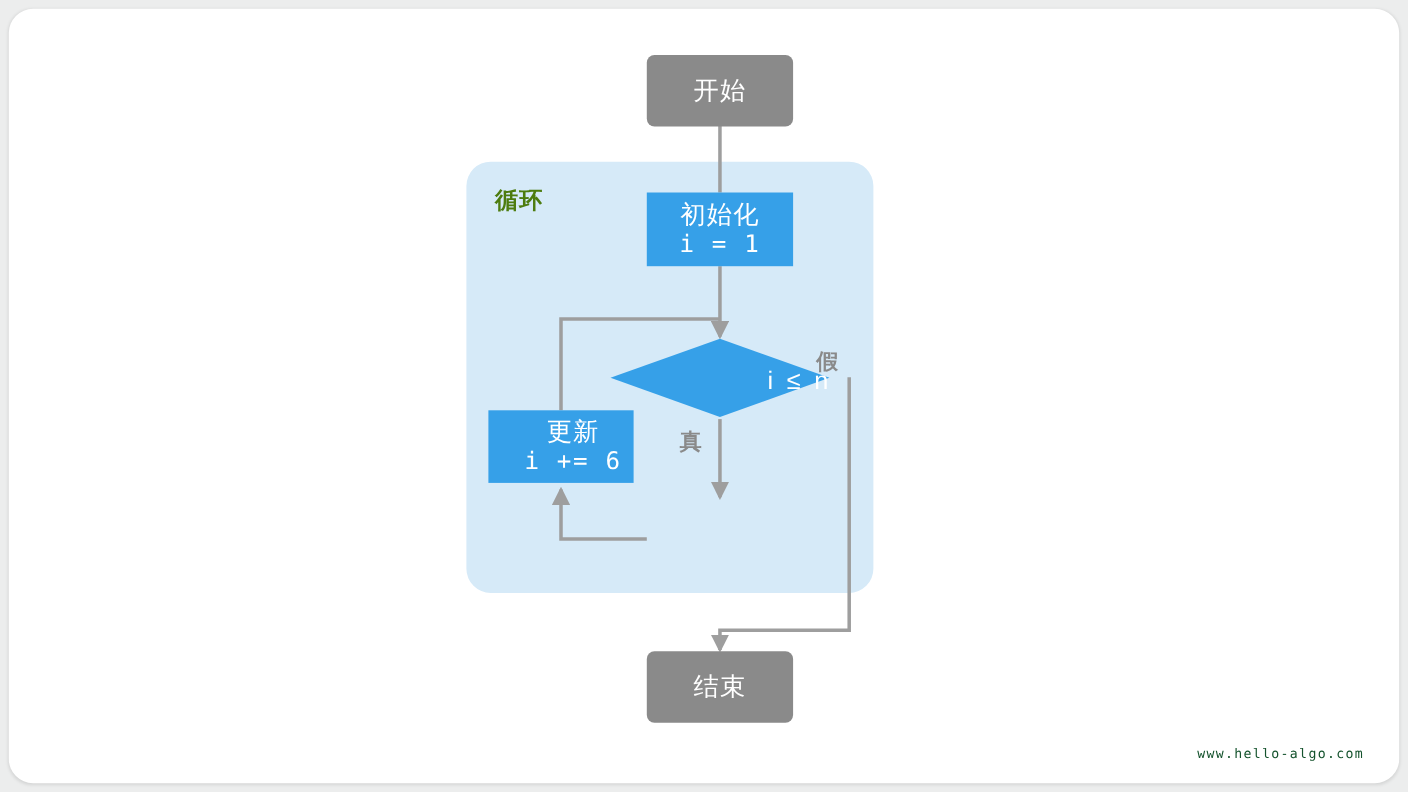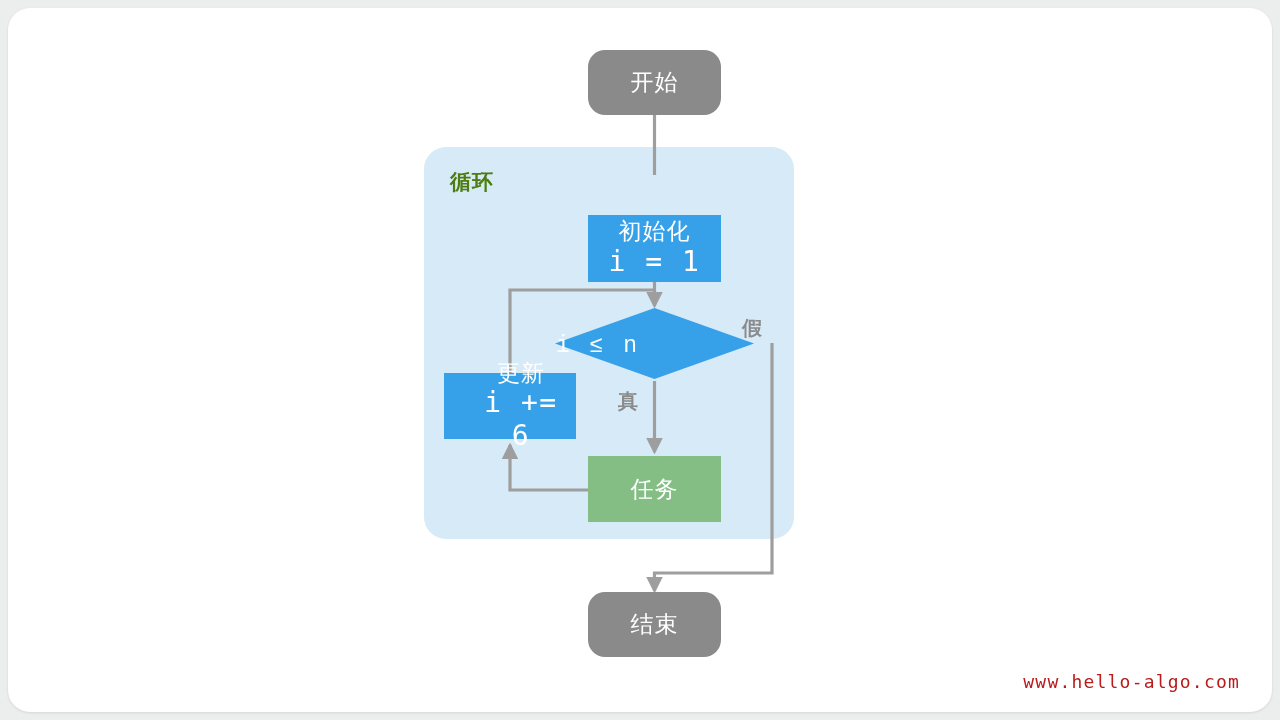--- a/index.html
+++ b/index.html
@@ -45,27 +45,27 @@
     line-height: 1.16;
     box-sizing: border-box;
   }
   .node .cn {
     font-family: "Liberation Sans", sans-serif;
     font-size: 23px;
     letter-spacing: 1px;
   }
   .node .code {
     font-family: "DejaVu Sans Mono", monospace;
-    font-size: 28px;
+    font-size: 22px;
     letter-spacing: 1.5px;
     margin-top: 1px;
   }
   .terminal {
     background: #8a8a8a;
-    border-radius: 17px;
+    border-radius: 7px;
   }
   .process-blue { background: #36a0e8; }
   .process-green { background: #84be85; }
 
   #loop-container {
     position: absolute;
     left: 424px;
     top: 147px;
     width: 370px;
     height: 392px;
@@ -88,34 +88,34 @@
     font-size: 20px;
     font-weight: bold;
     color: #8a8a8a;
     letter-spacing: 1px;
   }
   #diamond-text {
     position: absolute;
     left: 556px;
     top: 333px;
     width: 200px;
-    text-align: left;
-    font-family: Liberation Mono, monospace;
+    text-align: right;
+    font-family: Liberation Sans, sans-serif;
     font-size: 23px;
     letter-spacing: 3px;
     color: #ffffff;
     pointer-events: none;
   }
   #watermark {
     position: absolute;
     right: 40px;
     bottom: 28px;
     font-family: "DejaVu Sans Mono", monospace;
-    font-size: 18px;
-    color: #b91c1c;
+    font-size: 12px;
+    color: #14532d;
     letter-spacing: 1.2px;
   }
   svg.wires { position: absolute; left:0; top:0; width:1280px; height:720px; }
 </style>
 </head>
 <body>
 
 <div id="canvas">
 
   <div id="card"></div>
@@ -148,33 +148,30 @@
 
       <polygon points="654.5,308 754,343.5 654.5,379 555,343.5" fill="#36a0e8"></polygon>
     </svg>
 
     <div id="diamond-text">i ≤ n</div>
 
     <div class="node terminal" style="left:588px; top:50px; width:133px; height:65px;">
       <span class="cn">开始</span>
     </div>
 
-    <div class="node process-blue" style="left:588px; top:175px; width:133px; height:67px;margin-top:40px;">
+    <div class="node process-blue" style="left:588px; top:175px; width:133px; height:67px;">
       <span class="cn">初始化</span>
       <span class="code">i = 1</span>
     </div>
 
     <div class="node process-blue" style="left:444px; top:373px; width:132px; height:66px;padding-left:22px;">
       <span class="cn">更新</span>
       <span class="code">i += 6</span>
     </div>
 
-    <div class="node process-green" style="left:588px; top:456px; width:133px; height:66px;">
-      <span class="cn">任务</span>
-    </div>
 
     <div class="node terminal" style="left:588px; top:592px; width:133px; height:65px;text-align:center;">
       <span class="cn">结束</span>
     </div>
 
     <div class="edge-label" style="left:618px; top:388px;">真</div>
     <div class="edge-label" style="left:742px; top:315px;">假</div>
 
     <div id="watermark">www.hello-algo.com</div>
 

